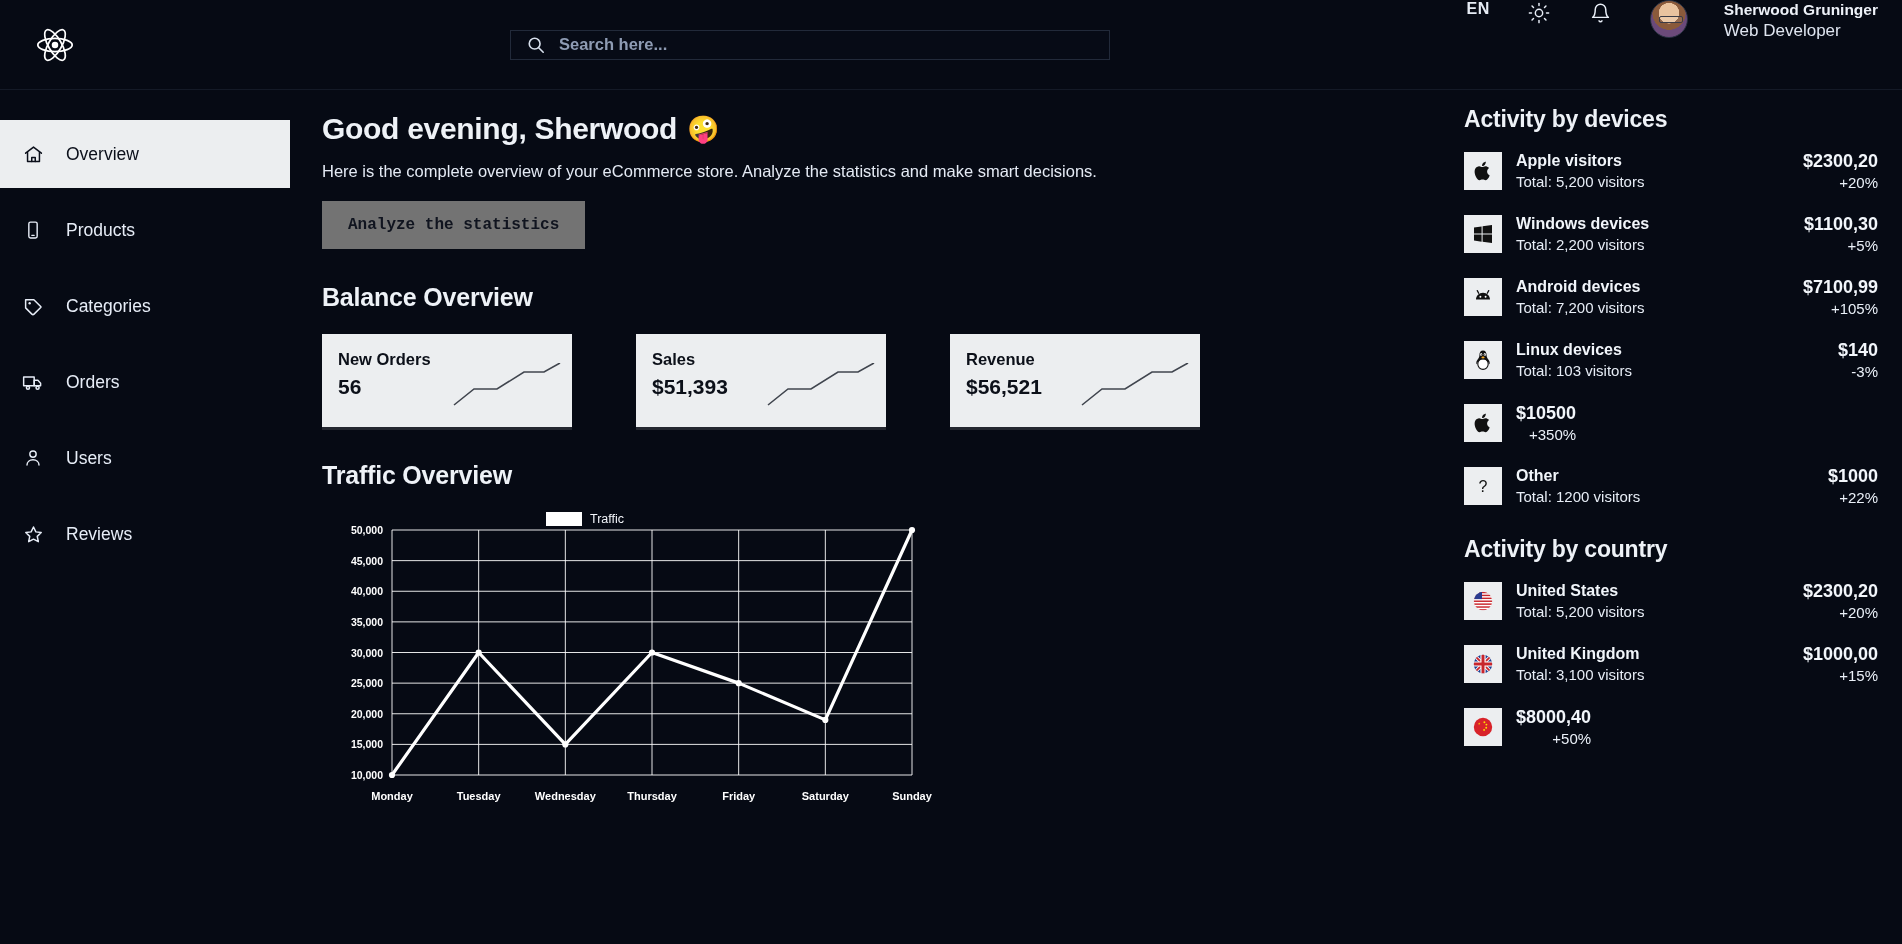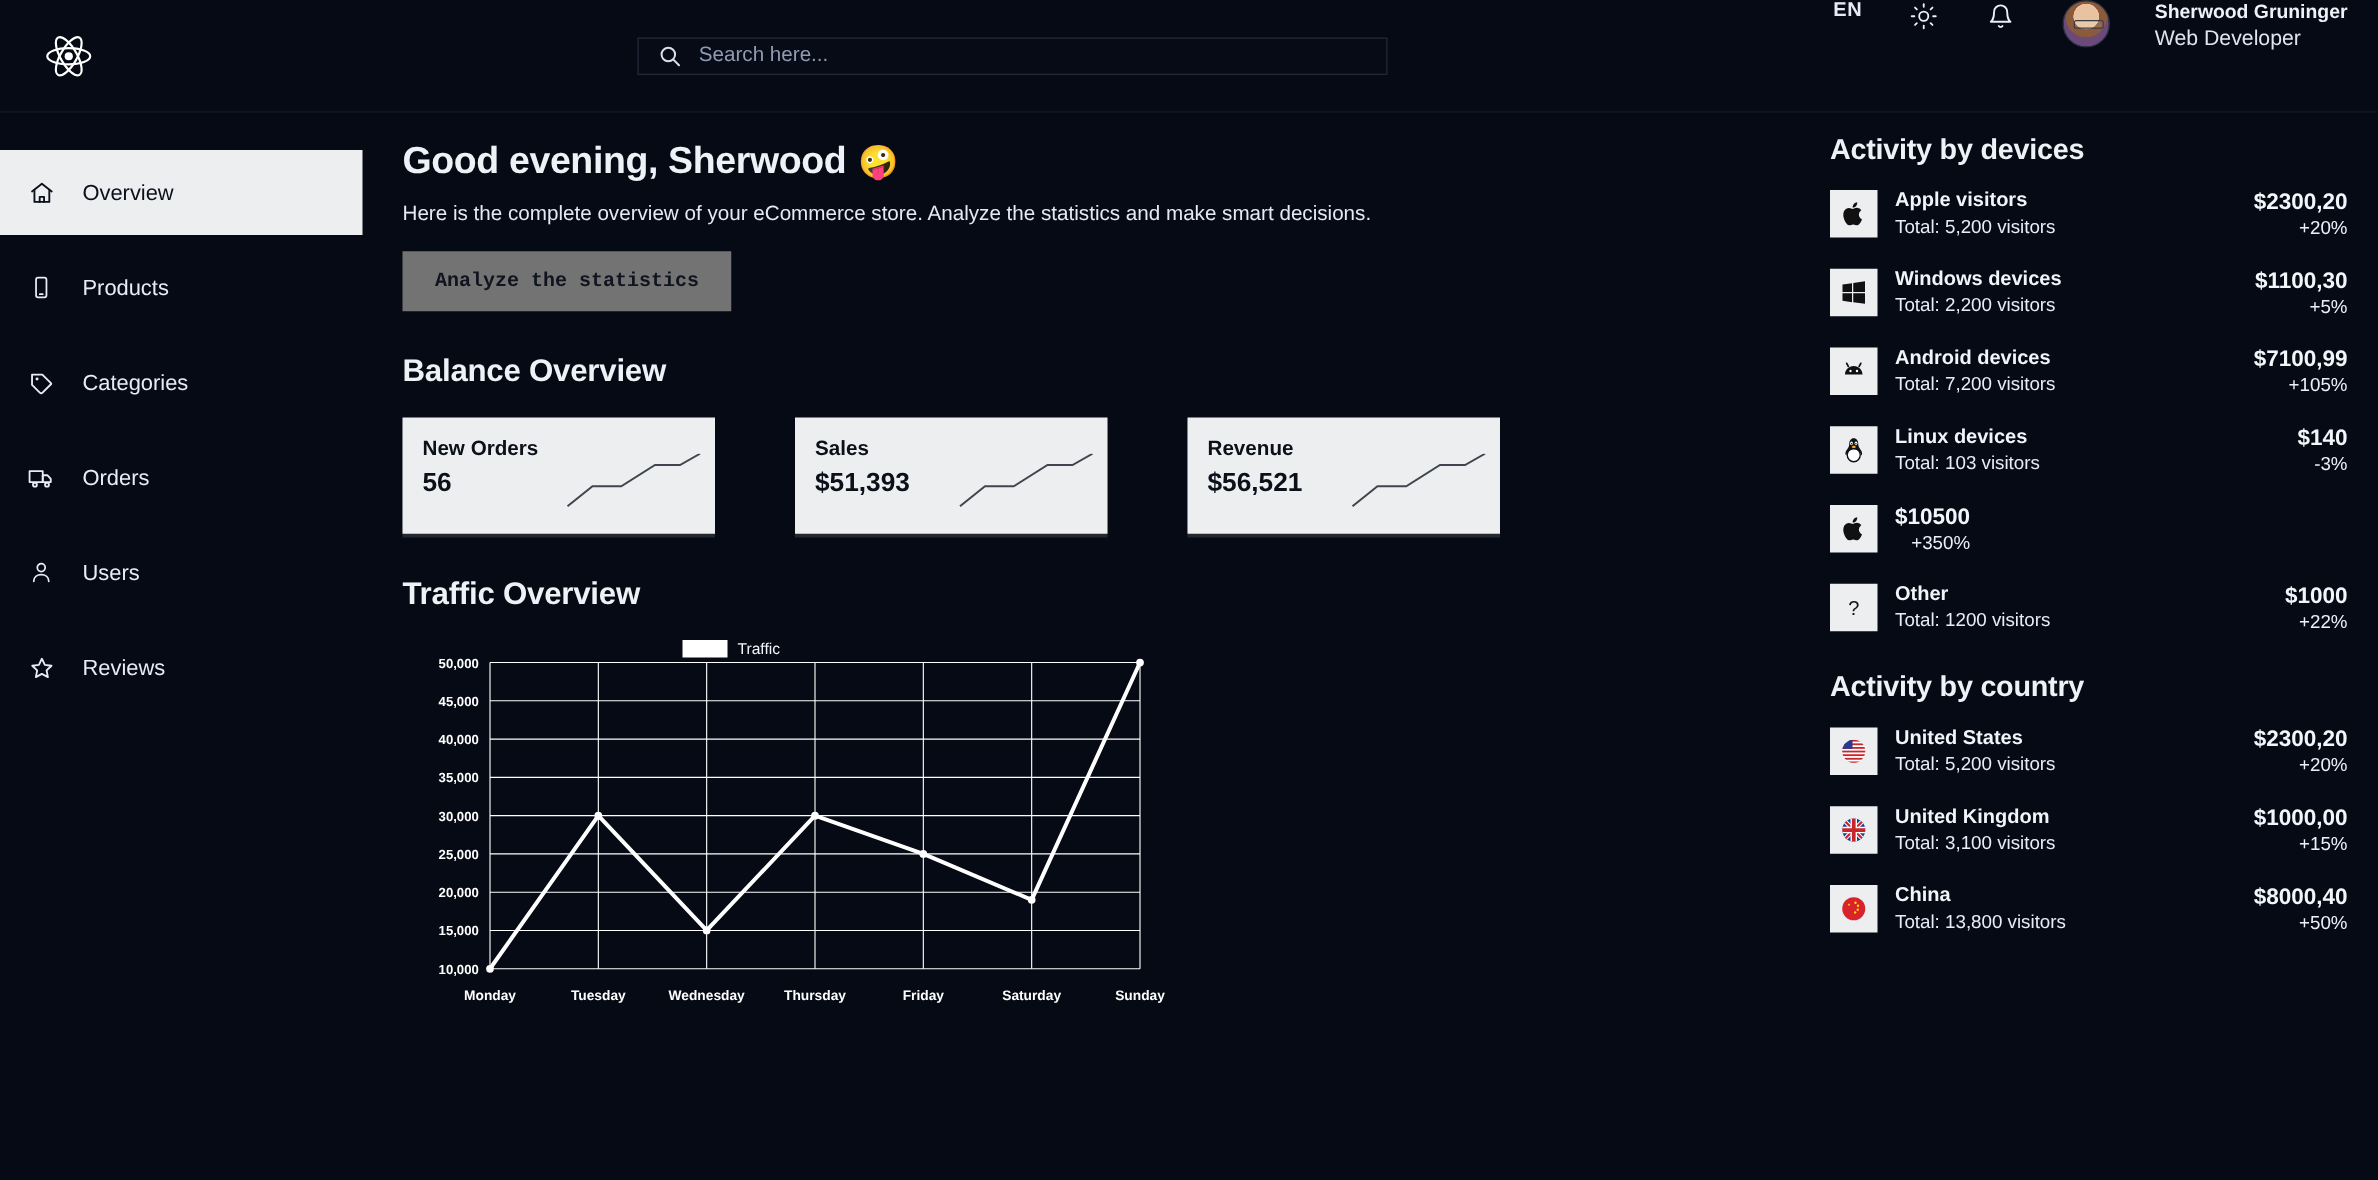--- a/index.html
+++ b/index.html
@@ -19,21 +19,21 @@
     border-bottom: 1px solid #141a27;
     background: #060a14;
   }
   .logo-wrap { width: 110px; display: flex; justify-content: center; align-items: center; }
   .search-wrap { flex: 0 0 auto; margin-left: 400px; }
   .search-box {
     width: 600px; height: 30px;
     border: 1px solid #222a3a;
     background: #070b16;
     display: flex; align-items: center;
-    padding: 0 16px; gap: 14px;
+    padding: 0 16px; gap: 14px; font-weight: bold;
   }
   .search-box .ph { color: #8e9bb3; font-size: 16.5px; }
   .hdr-right {
     position: absolute; right: 24px; top: 0; height: 90px;
     display: flex; align-items: flex-start; gap: 36px;
   }
   .lang { font-size: 16px; font-weight: 700; color: #e6ecf5; letter-spacing: .5px; }
   .icon-btn { width: 26px; height: 26px; display: flex; align-items: center; justify-content: center; }
   .avatar {
     width: 38px; height: 38px; border-radius: 50%;
@@ -471,24 +471,20 @@
               <circle cx="12" cy="12" r="9.2" fill="#d8232a"></circle>
               <g fill="#ffde00">
                 <path d="m8.2 7.4 .75 2.3-1.96-1.42h2.42L7.45 9.7z"></path>
                 <circle cx="13.4" cy="7.2" r=".95"></circle>
                 <circle cx="15.4" cy="9.6" r=".95"></circle>
                 <circle cx="15.2" cy="12.7" r=".95"></circle>
                 <circle cx="13.1" cy="14.9" r=".95"></circle>
               </g>
             </svg>
           </div>
-      <div class="row-mid">
-        <div class="row-name">China</div>
-        <div class="row-sub">Total: 13,800 visitors</div>
-      </div>
       <div class="row-right">
         <div class="row-amt">$8000,40</div>
         <div class="row-delta">+50%</div>
       </div>
     </div>
       </div>
   </div>
 
 </div>
 

